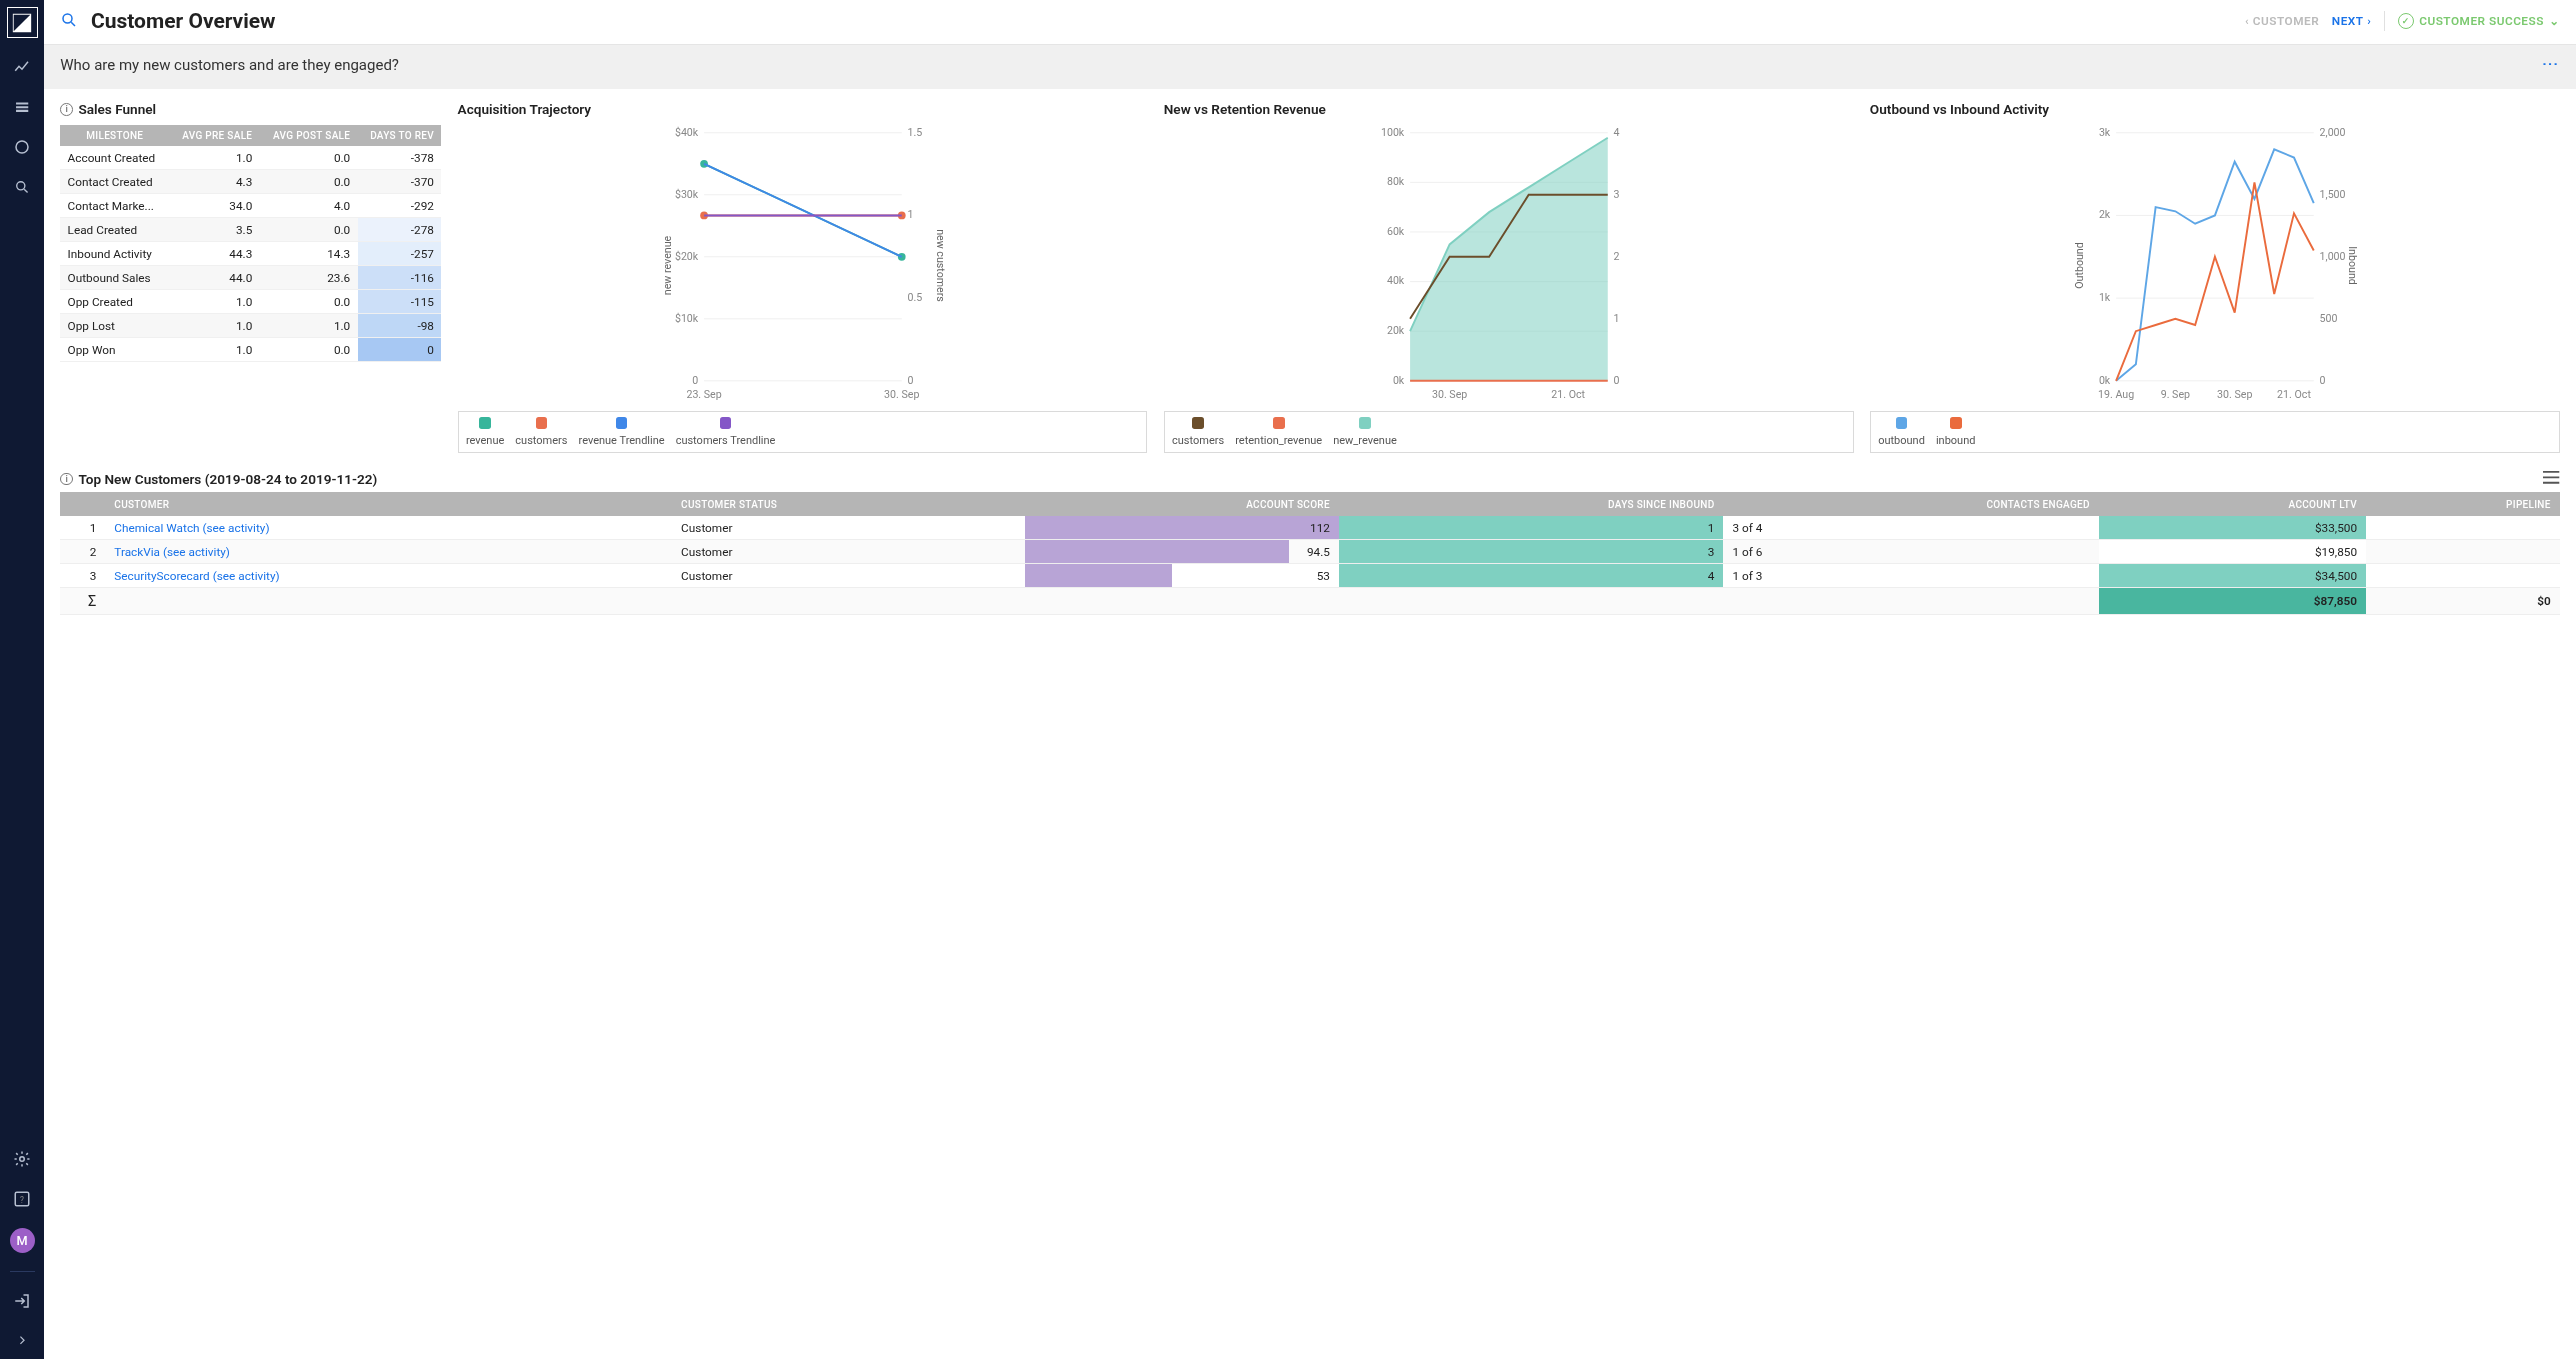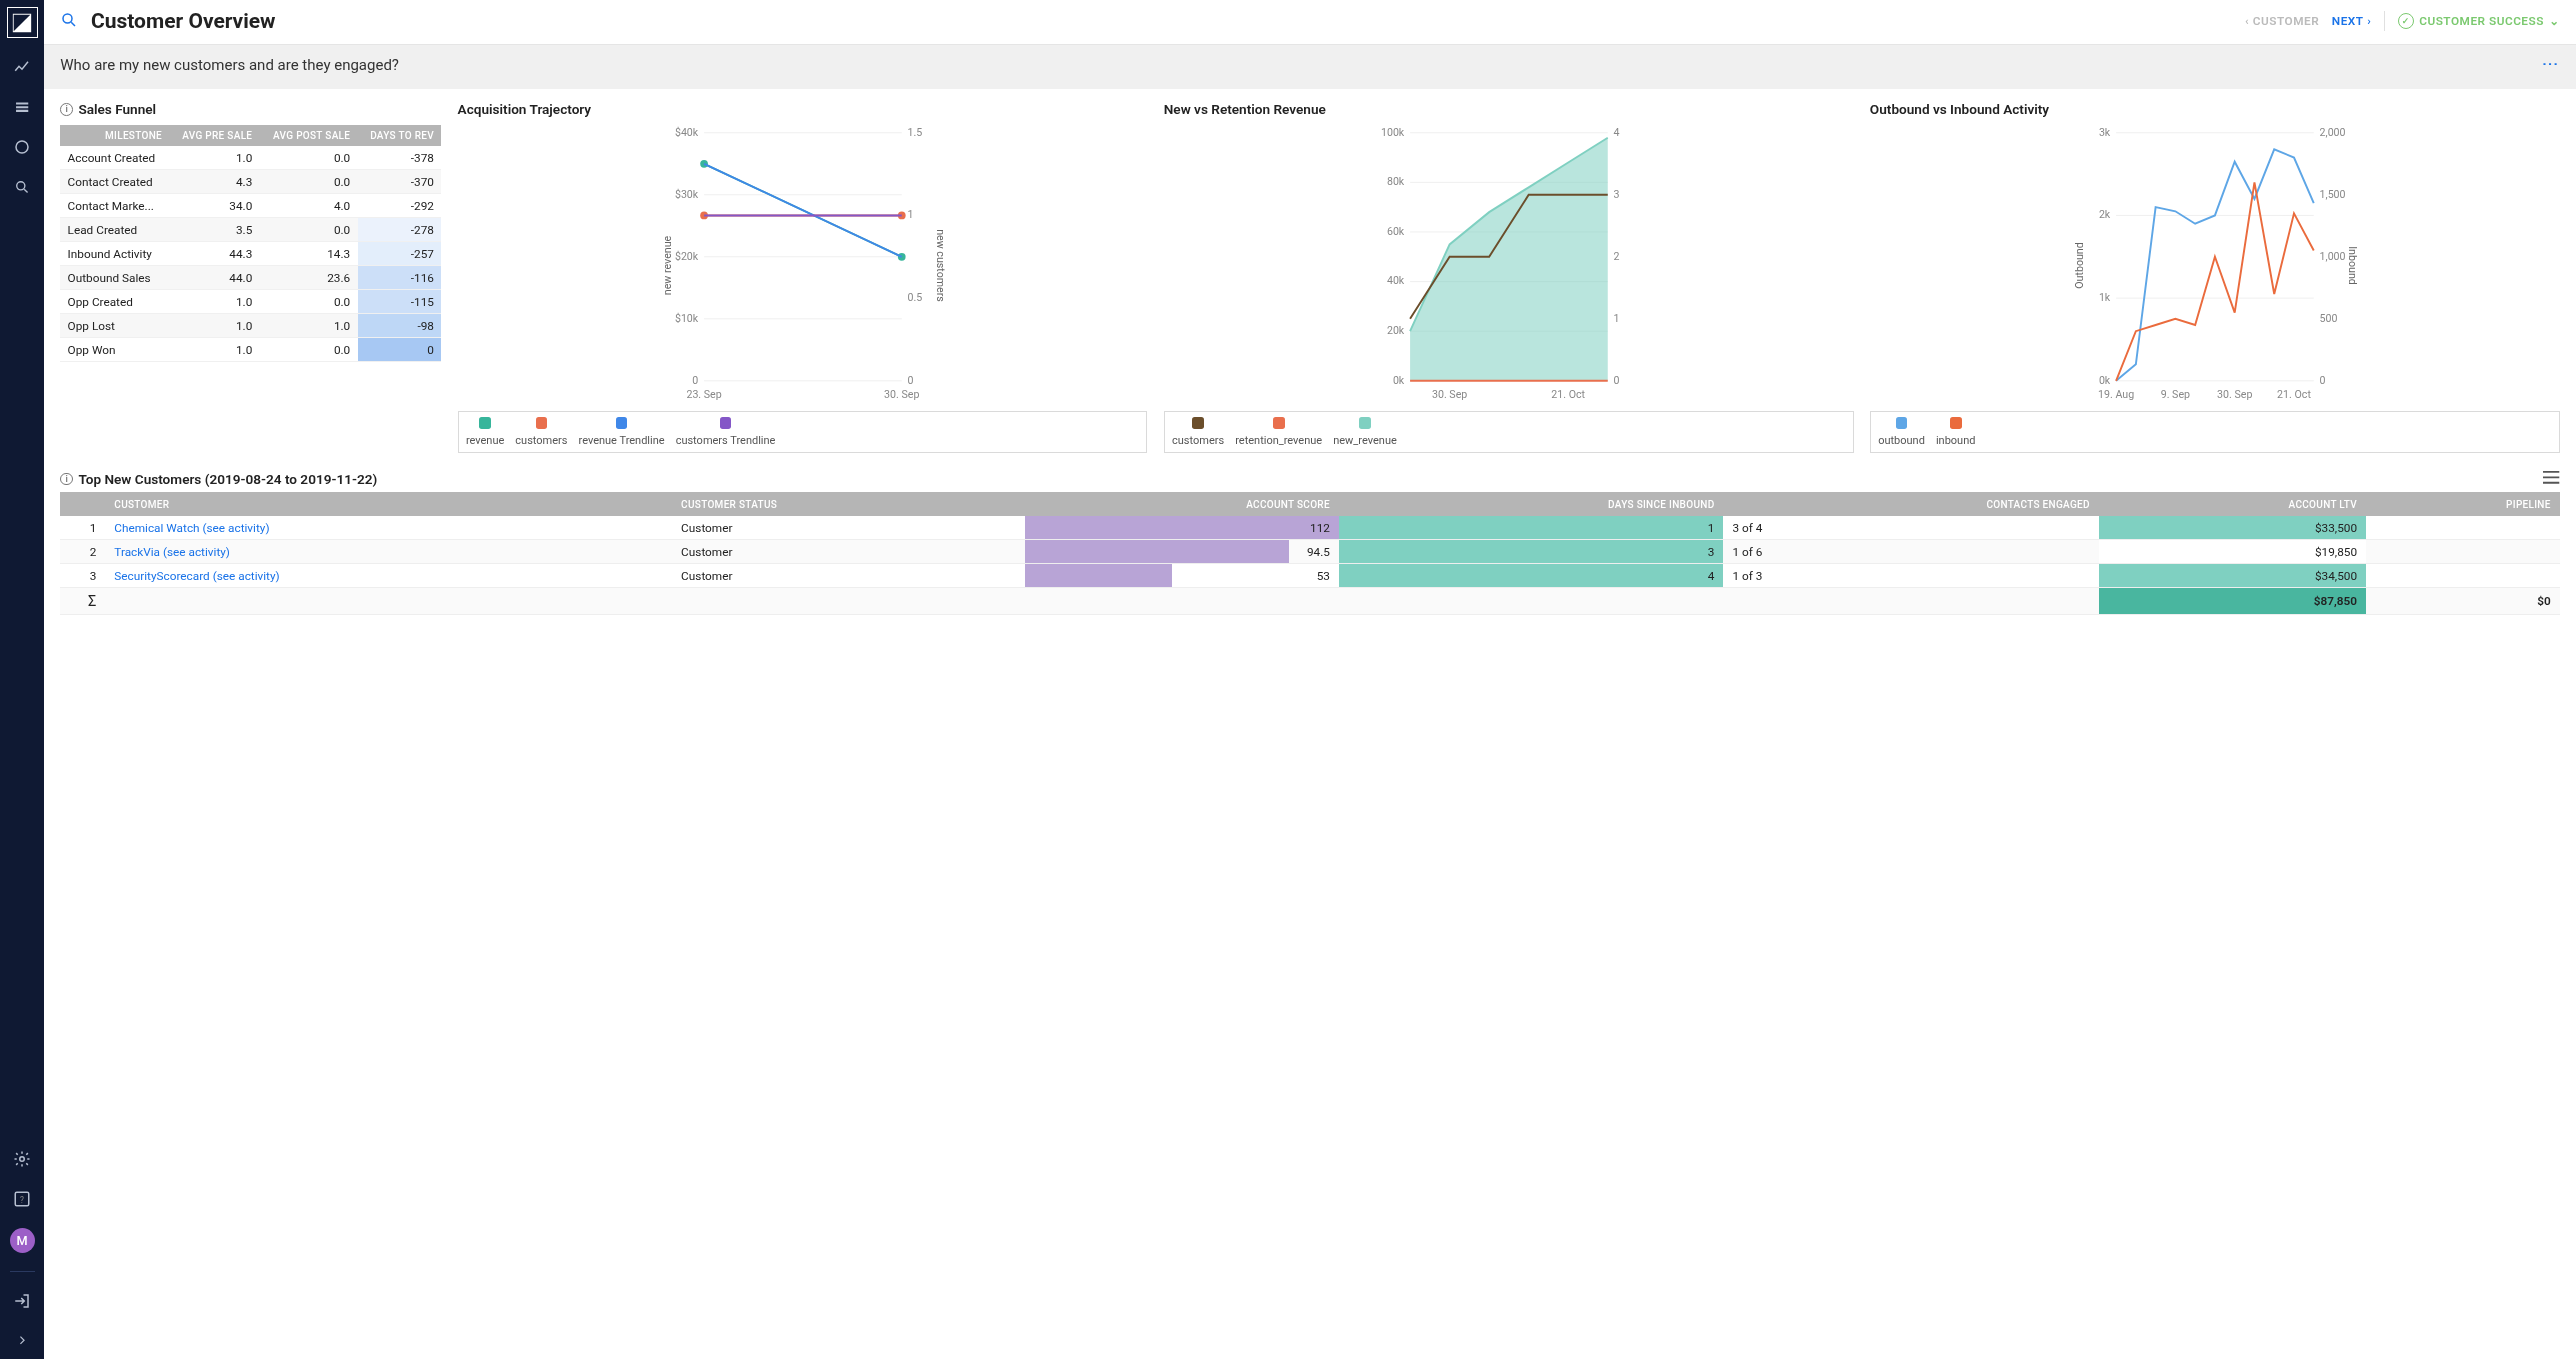--- a/index.html
+++ b/index.html
@@ -25,21 +25,21 @@
 .ctxbar { background:#f0f0f0; padding:11px 16.3px; color:#333; font-size:13.6px; display:flex; align-items:flex-start; }
 .ctxbar .ctx { flex:1; }
 .ctxbar .q { font-size:15px; margin-bottom:3.6px; }
 .ctxbar .filter { font-size:12.7px; }
 .ctxbar .link { color:#1a73e8; }
 .ctxbar .more { color:#1a73e8; font-size:16.3px; writing-mode:vertical-rl; cursor:pointer; padding-left:11px; }
 .grid { display:grid; grid-template-columns: 381px 1fr 1fr 1fr; gap:16.3px; padding:12.7px 16.3px 5.4px; }
 .panel-title { font-size:13.6px; font-weight:600; color:#222; margin-bottom:7.3px; display:flex; align-items:center; gap:5.4px; }
 .info-ic { width:12.7px; height:12.7px; border:1.1px solid #777; border-radius:50%; display:inline-flex; align-items:center; justify-content:center; font-size:9px; color:#777; }
 table.funnel { width:100%; border-collapse:collapse; font-size:11.8px; }
-table.funnel th { background:#b5b5b5; color:#fff; font-weight:500; text-align:right; padding:5.4px 7.3px; font-size:10px; letter-spacing:0.3px; }
+table.funnel th { background:#b5b5b5; color:#fff; font-weight:500; text-align:center; padding:5.4px 7.3px; font-size:10px; letter-spacing:0.3px; }
 table.funnel th:nth-child(2),table.funnel th:nth-child(3),table.funnel th:nth-child(4){ text-align:right; }
 table.funnel td { padding:4.5px 7.3px; border-bottom:0.9px solid #f0f0f0; }
 table.funnel tr:nth-child(even) td { background:#f7f7f7; }
 table.funnel td:nth-child(2),table.funnel td:nth-child(3),table.funnel td:nth-child(4){ text-align:right; }
 .chart { height:281px; position:relative; }
 .legend { border:0.9px solid #dadada; padding:5.4px 7.3px; font-size:11px; margin-top:5.4px; display:flex; flex-wrap:wrap; gap:7.3px 11px; color:#555; }
 .lg-item { display:flex; align-items:center; gap:4.5px;flex-direction:column; }
 .swatch { width:11.8px; height:11.8px; border-radius:2.7px; }
 .customers-section { padding:3.6px 16.3px 18px; }
 .customers-head { display:flex; align-items:center; margin:9px 0 5.4px; }

